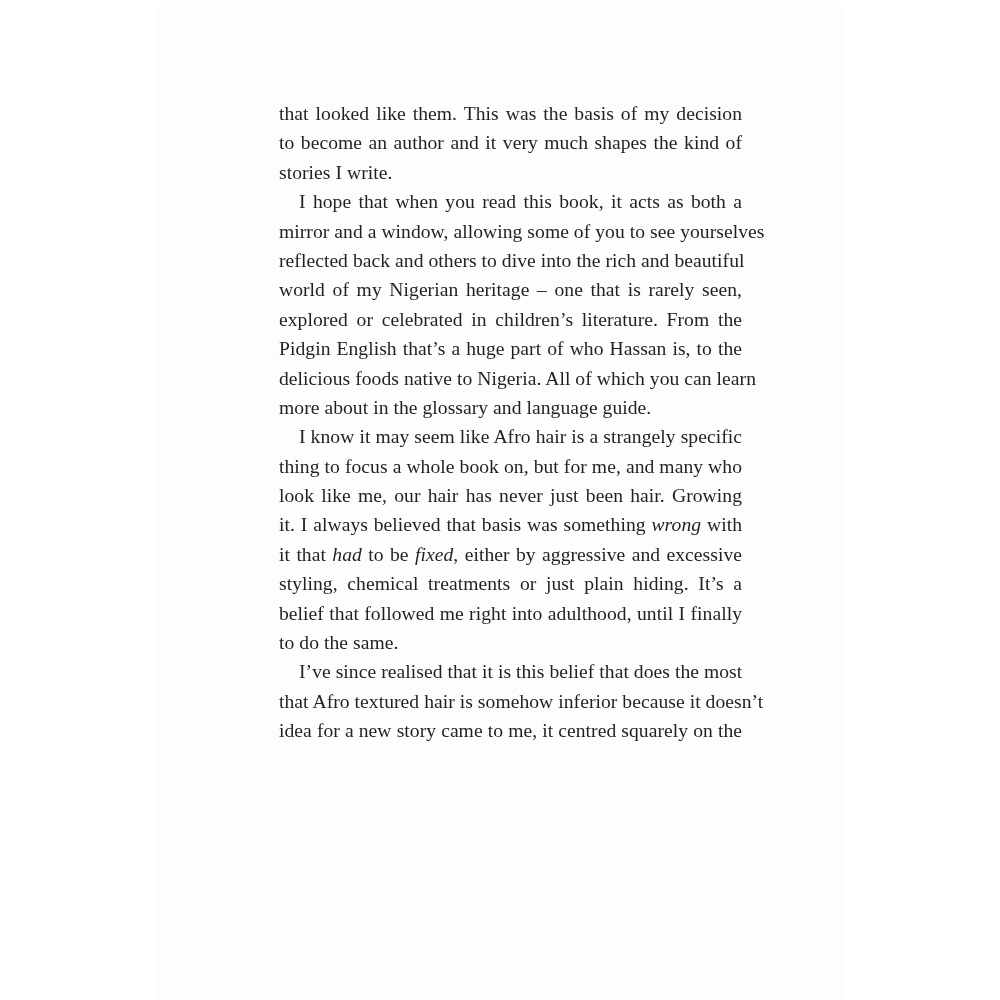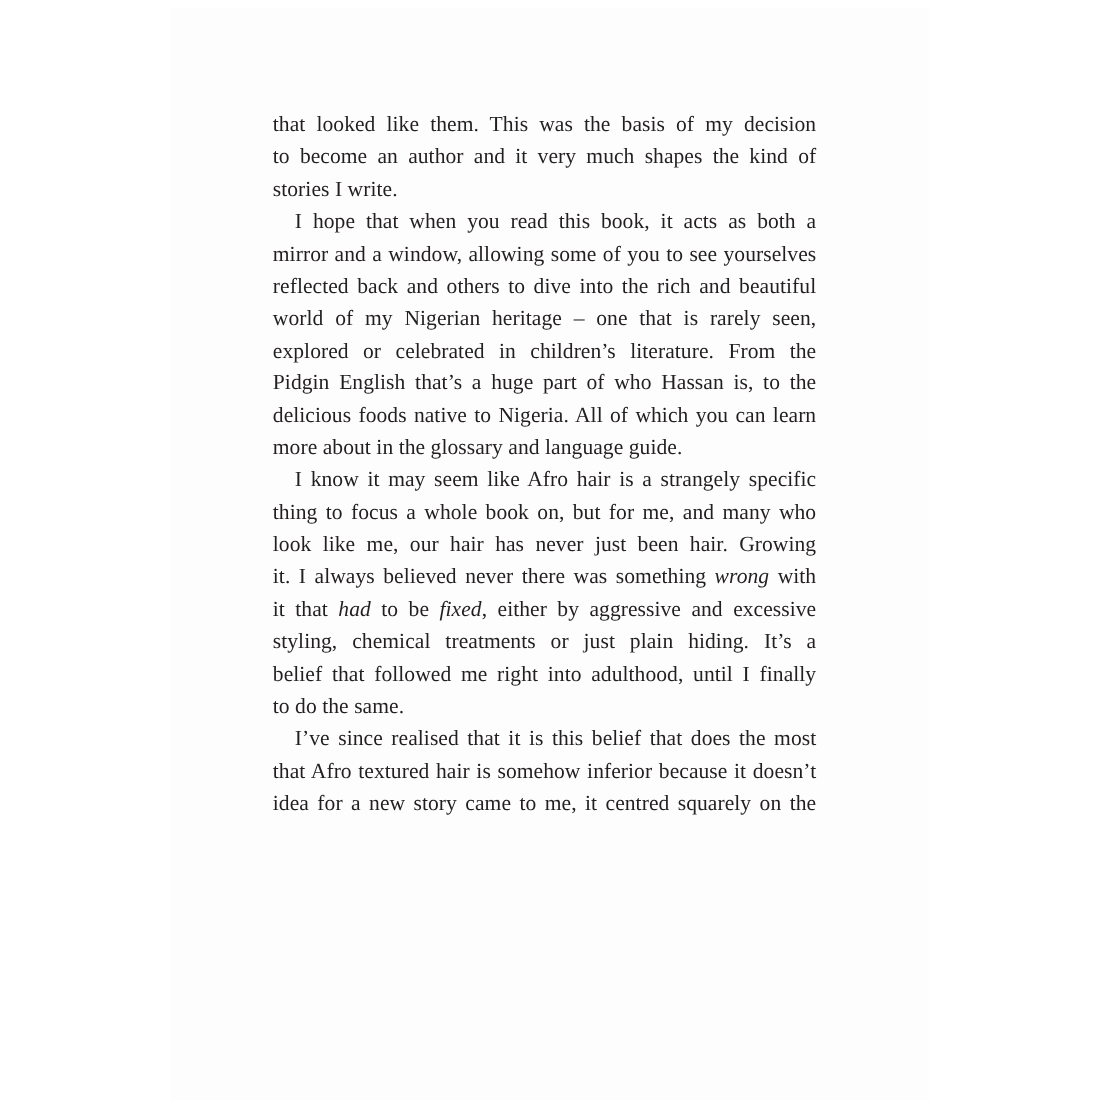--- a/index.html
+++ b/index.html
@@ -35,20 +35,21 @@
       margin: 0;
       padding: 0;
     }
     .line {
       display: block;
       text-align: justify;
       text-align-last: justify;
       white-space: nowrap;
       height: 29.4px;
       overflow: visible;
+      margin-left: 31px;
     }
     .line.last {
       text-align-last: left;
     }
     .line.first-indent {
       padding-left: 20px;
     }
     em {
       font-style: italic;
     }
@@ -71,21 +72,21 @@
       <span class="line"><span>world of my Nigerian heritage – one that is rarely seen,</span></span>
       <span class="line"><span>explored or celebrated in children’s literature. From the</span></span>
       <span class="line"><span>Pidgin English that’s a huge part of who Hassan is, to the</span></span>
       <span class="line"><span>delicious foods native to Nigeria. All of which you can learn</span></span>
       <span class="line last"><span>more about in the glossary and language guide.</span></span>
     </div>
     <div class="para">
       <span class="line first-indent"><span>I know it may seem like Afro hair is a strangely specific</span></span>
       <span class="line"><span>thing to focus a whole book on, but for me, and many who</span></span>
       <span class="line"><span>look like me, our hair has never just been hair. Growing</span></span>
-      <span class="line"><span>it. I always believed never there was something </span><em>wrong</em><span> with</span></span>
+      <span class="line"><span>it. I always believed that basis was something </span><em>wrong</em><span> with</span></span>
       <span class="line"><span>it that </span><em>had</em><span> to be </span><em>fixed</em><span>, either by aggressive and excessive</span></span>
       <span class="line"><span>styling, chemical treatments or just plain hiding. It’s a</span></span>
       <span class="line"><span>belief that followed me right into adulthood, until I finally</span></span>
       <span class="line last"><span>to do the same.</span></span>
     </div>
     <div class="para">
       <span class="line first-indent"><span>I’ve since realised that it is this belief that does the most</span></span>
       <span class="line"><span>that Afro textured hair is somehow inferior because it doesn’t</span></span>
       <span class="line"><span>idea for a new story came to me, it centred squarely on the</span></span>
     </div>

